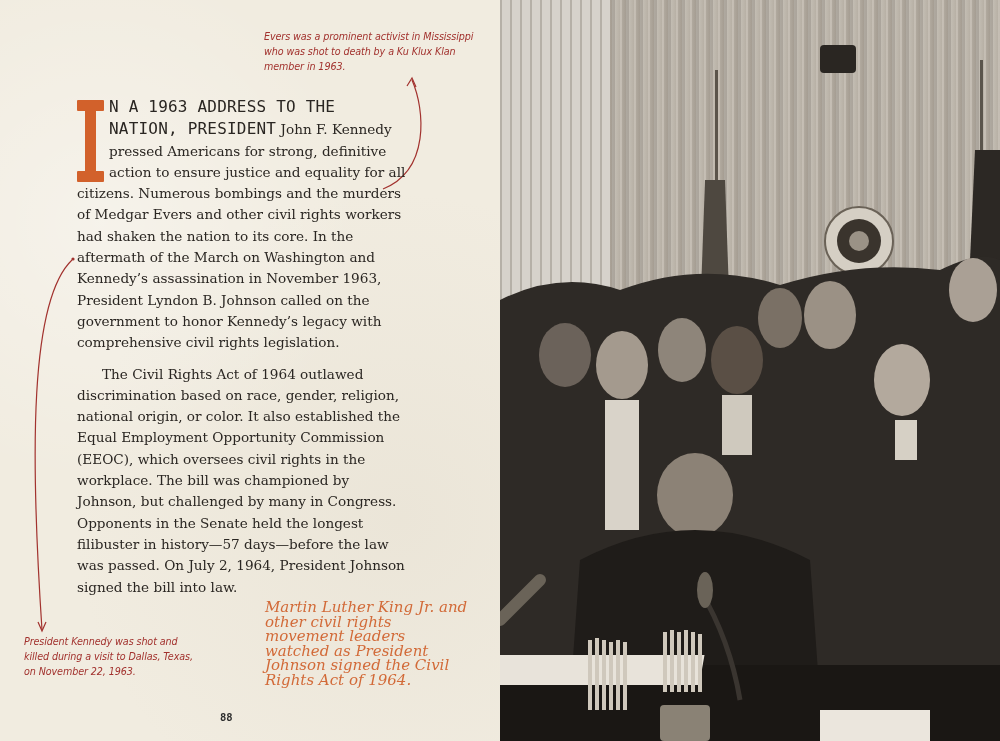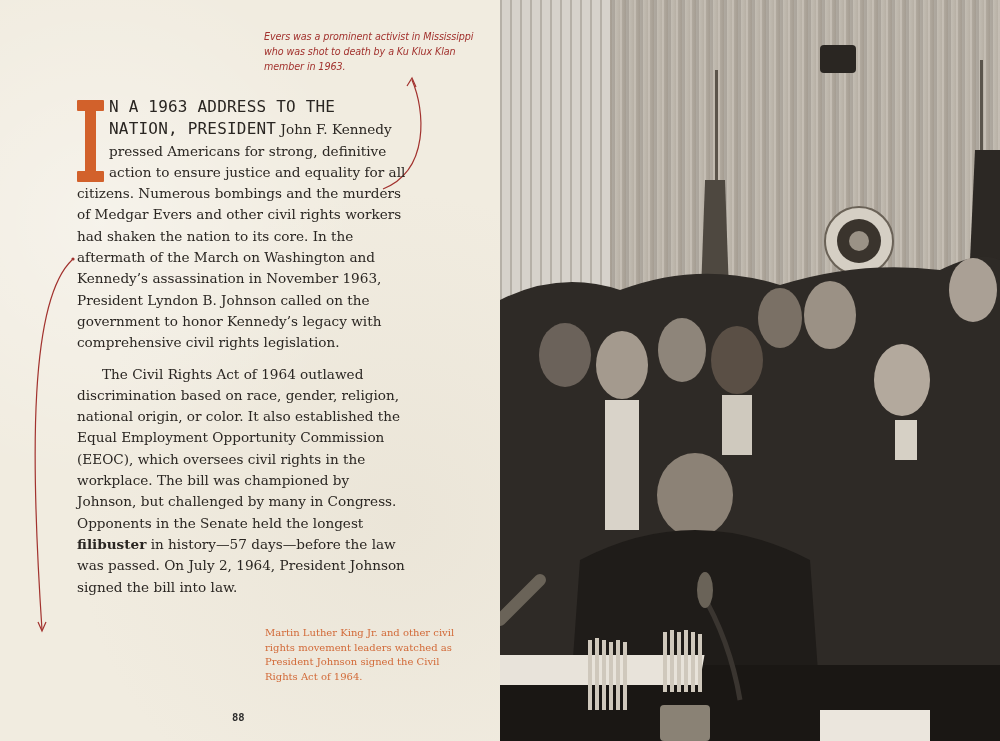--- a/index.html
+++ b/index.html
@@ -22,34 +22,34 @@
   .dropcap {
     float: left; width: 27px; height: 82px; margin: 4px 5px 0 0;
     position: relative;
   }
   .dropcap .bar { position: absolute; left: 8px; top: 6px; width: 11px; height: 70px; background: #d2612b; }
   .dropcap .top, .dropcap .bot { position: absolute; left: 0; width: 27px; height: 11px; background: #d2612b; border-radius: 1px; }
   .dropcap .top { top: 0; }
   .dropcap .bot { bottom: 0; }
   .smallcaps { font-family: "DejaVu Sans Mono", monospace; font-size: 16px; letter-spacing: 0.2px; }
   .link { text-decoration-color: #b2403a; text-underline-offset: 3px; }
-  .bold { font-weight: bold; }
+  .bold { font-weight: normal; }
   .note {
     position: absolute; font-family: "DejaVu Sans", sans-serif; font-size: 9.6px;
     line-height: 15px; color: #a2322e; font-style: italic; letter-spacing: -0.1px;
   }
   .note-top { left: 264px; top: 29px; width: 210px; }
   .note-bottom { left: 24px; top: 634px; width: 170px; }
   .caption {
-    position: absolute; left: 265px; top: 626px; width: 205px;
-    font-family: "DejaVu Serif", serif; font-size: 10px;
+    position: absolute; left: 265px; top: 600px; width: 205px;
+    font-family: "DejaVu Serif", serif; font-style: italic; font-size: 15px;
     line-height: 14.5px; color: #d26a38;
   }
   .page-number {
-    position: absolute; left: 232px; top: 711px;
+    position: absolute; left: 220px; top: 711px;
     font-family: "DejaVu Sans Mono", monospace; font-size: 10.5px; font-weight: bold; color: #2b2b2b;
   }
   .arrows { position: absolute; left: 0; top: 0; width: 500px; height: 741px; pointer-events: none; }
   .page-right { position: relative; width: 500px; height: 741px; background: #3a3733; overflow: hidden; }
   .photo { position: absolute; inset: 0; }
 </style>
 </head>
 <body>
 
 <div class="spread">
@@ -73,20 +73,21 @@
             <span class="bar"></span>
             <span class="bot"></span>
         </span>
         <span class="smallcaps">N A 1963 ADDRESS TO THE NATION, PRESIDENT</span><span> John F. Kennedy pressed Americans for strong, definitive action to ensure justice and equality for all citizens. Numerous bombings and the murders of </span><span class="link">Medgar Evers</span><span> and other civil rights workers had shaken the nation to its core. In the aftermath of the March on Washington and </span><span class="link">Kennedy’s assassination</span><span> in November 1963, President Lyndon B. Johnson called on the government to honor Kennedy’s legacy with comprehensive civil rights legislation.</span>
       </p>
       <p class="para para2">
         <span>The Civil Rights Act of 1964 outlawed discrimination based on race, gender, religion, national origin, or color. It also established the Equal Employment Opportunity Commission (EEOC), which oversees civil rights in the workplace. The bill was championed by Johnson, but challenged by many in Congress. Opponents in the Senate held the longest </span><span class="bold">filibuster</span><span> in history—57 days—before the law was passed. On July 2, 1964, President Johnson signed the bill into law.</span>
       </p>
     </div>
 
+    <div class="note note-bottom">President Kennedy was shot and killed during a visit to Dallas, Texas, on November 22, 1963.</div>
 
     <div class="caption">Martin Luther King Jr. and other civil rights movement leaders watched as President Johnson signed the Civil Rights Act of 1964.</div>
 
     <div class="page-number">88</div>
   </div>
 
   <div class="page-right">
     <svg class="photo" viewBox="0 0 500 741" preserveAspectRatio="none">
       <defs>
         <linearGradient id="curtain" x1="0" x2="1" y1="0" y2="0">

